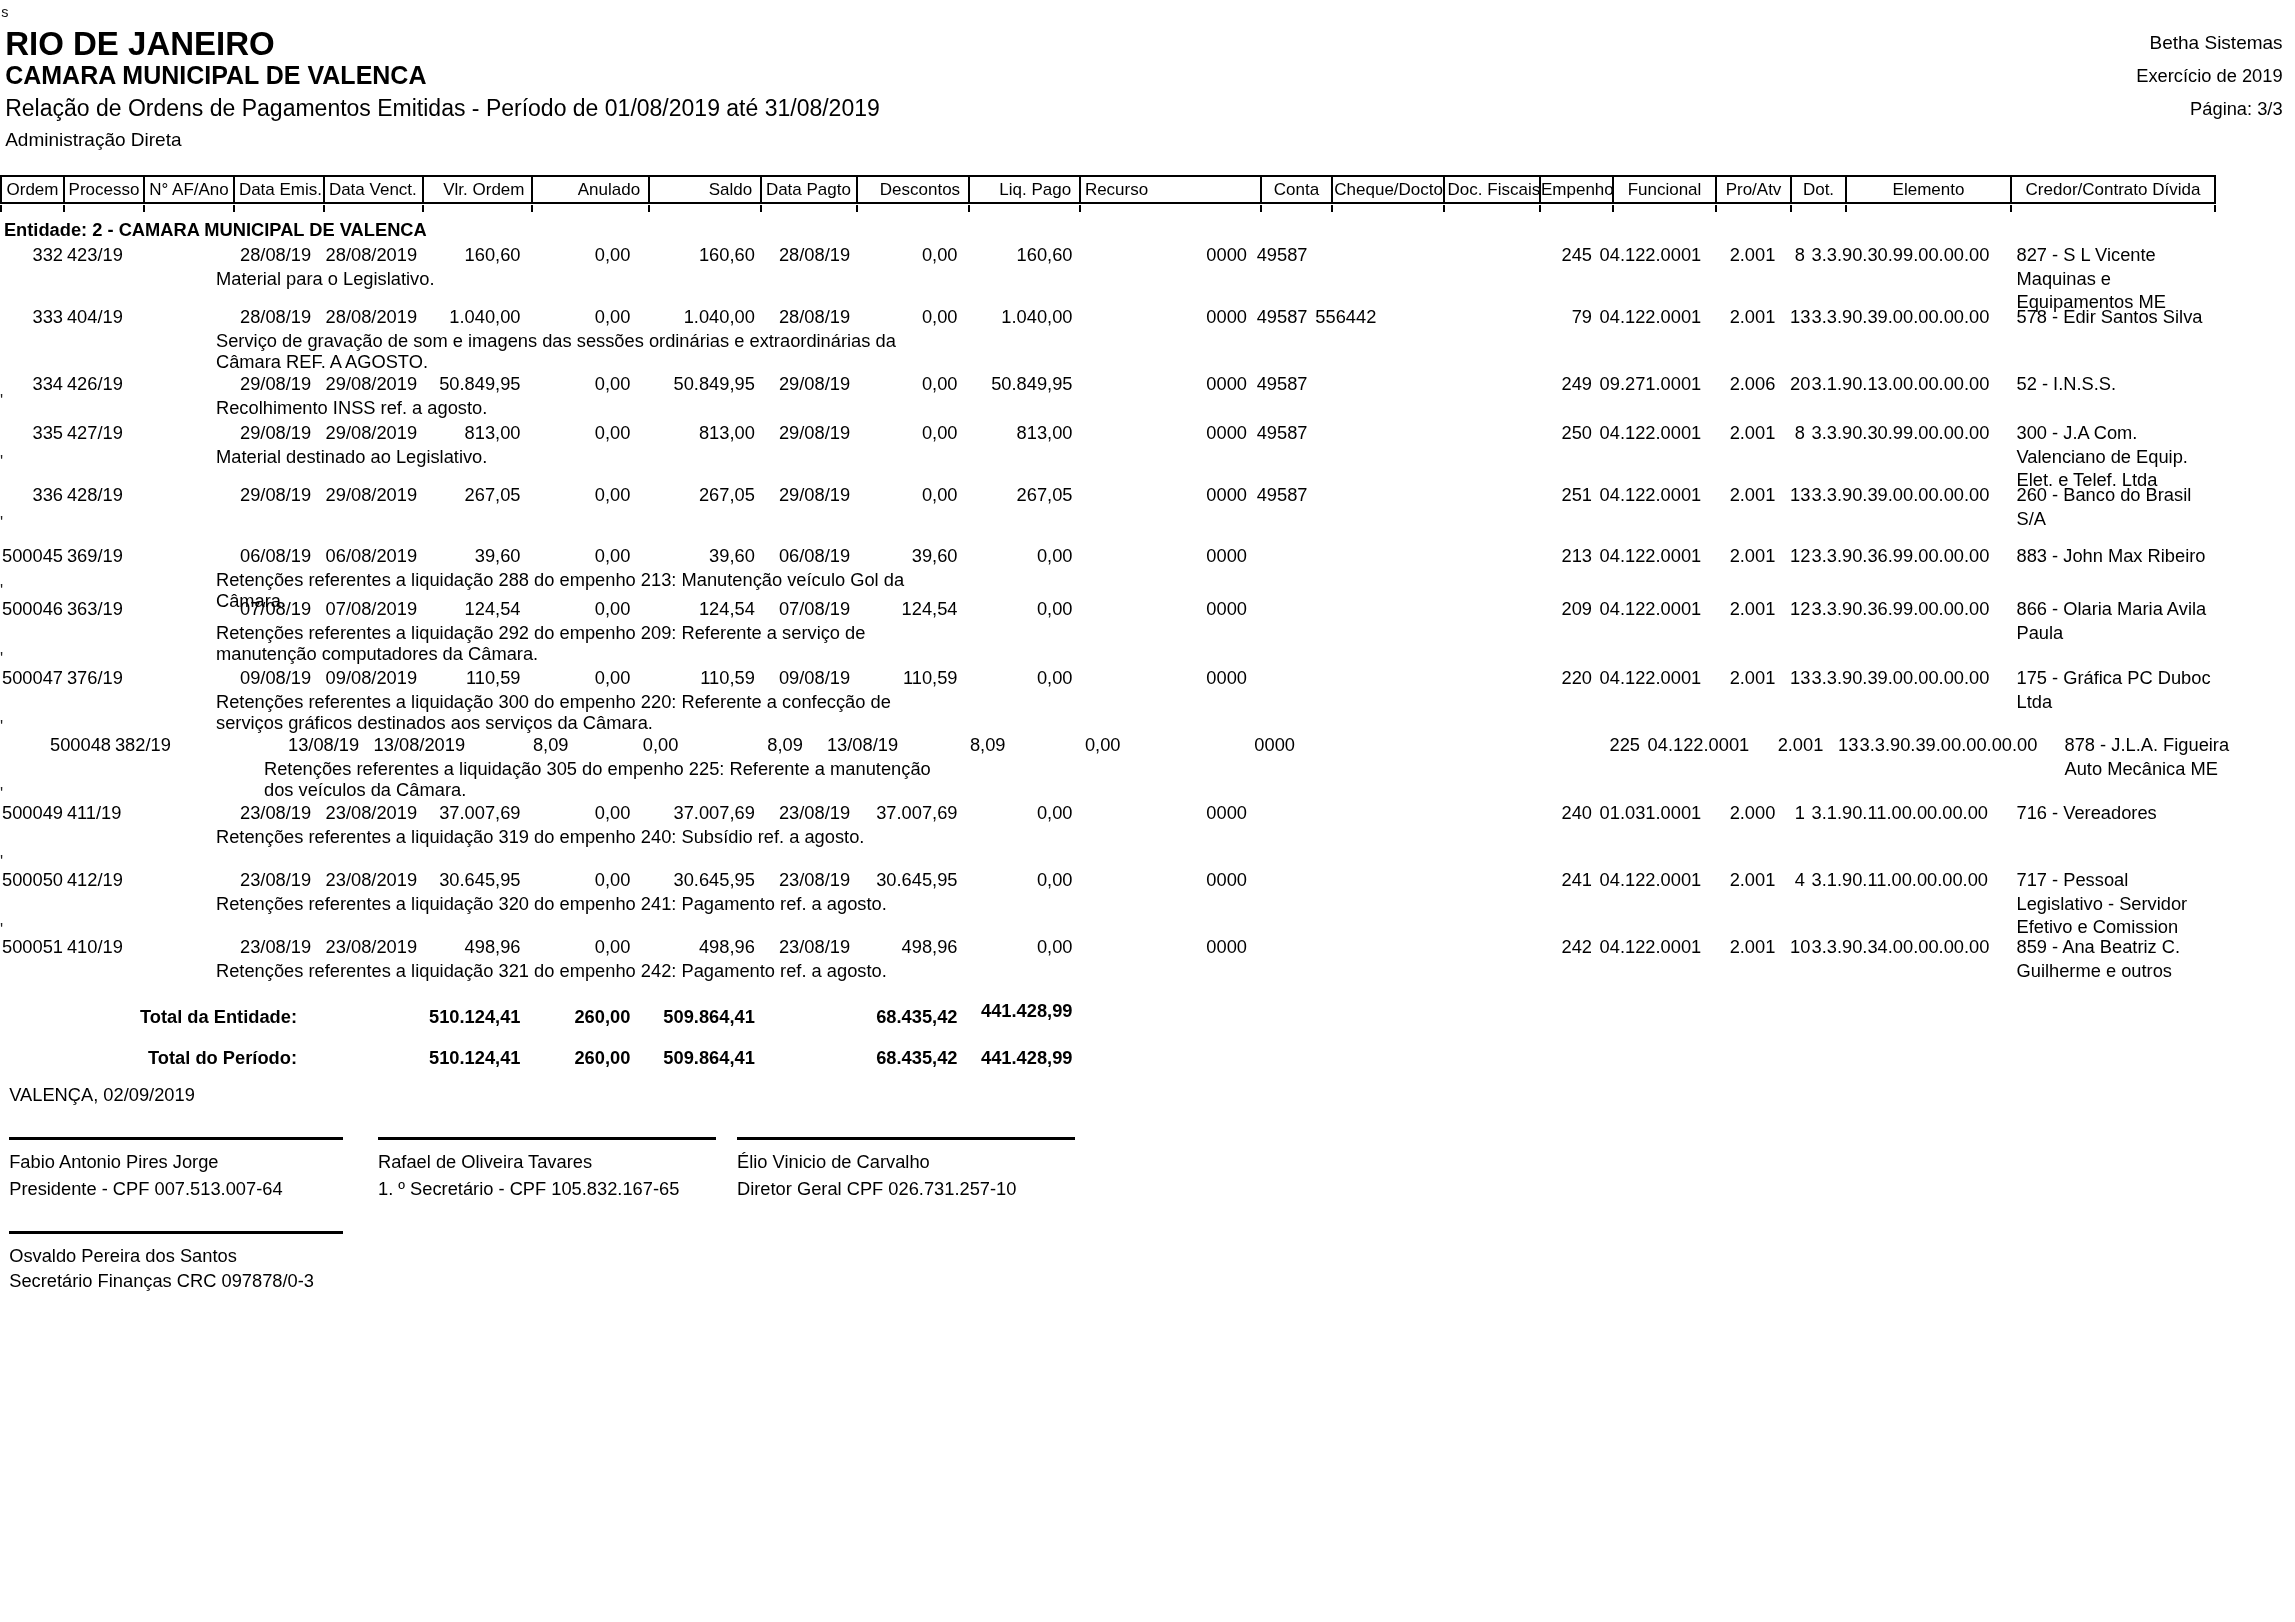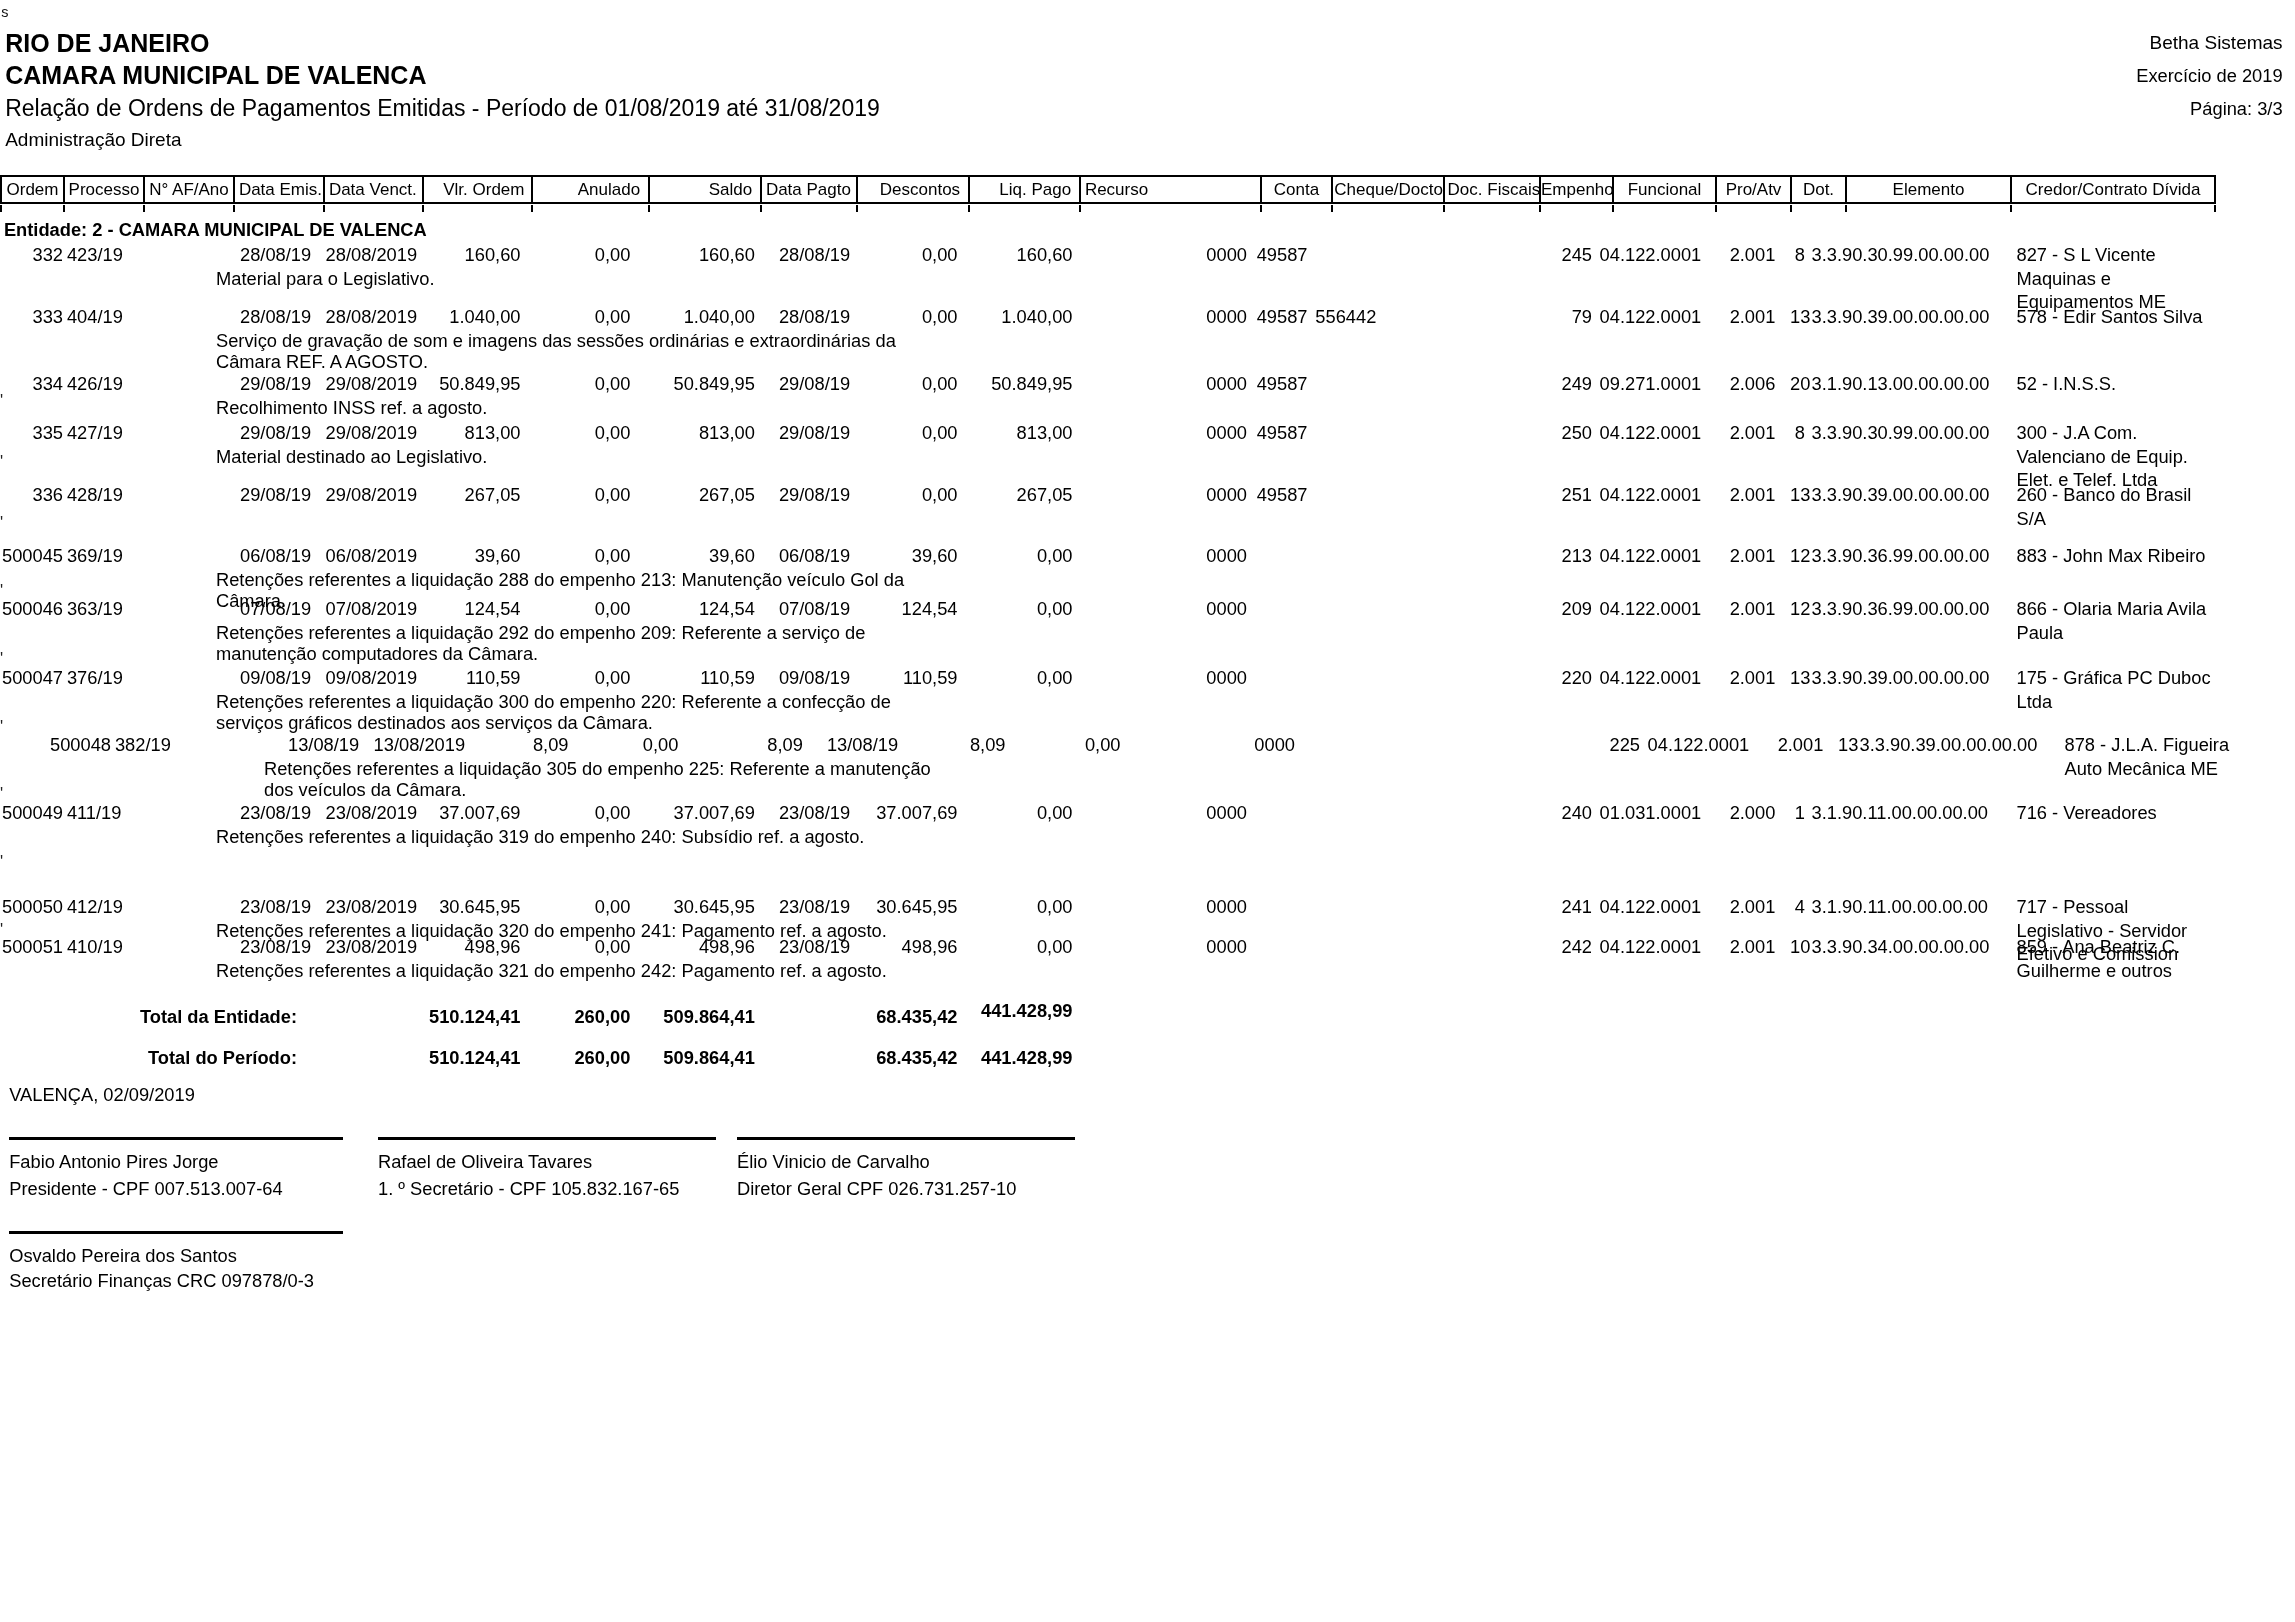--- a/index.html
+++ b/index.html
@@ -4,21 +4,21 @@
 <style>
   html,body { margin:0; padding:0; background:#e8e8e8; }
   .page {
     position:relative; width:2295px; height:1622px; background:#ffffff;
     color:#000; font-family:"Liberation Sans","DejaVu Sans",sans-serif;
     font-size:18.3px; overflow:hidden;
   }
   .abs { position:absolute; }
 
   
-  .title1 { left:5.2px; top:29px;  font-size:25px; font-weight:bold; line-height:29px; }
+  .title1 { left:5.2px; top:29px;  font-size:33px; font-weight:bold; line-height:29px; }
   .title2 { left:5.2px; top:61px;  font-size:25px; font-weight:bold; line-height:29px; }
   .sub1   { left:5.2px; top:97px; font-size:23px; line-height:23.6px; }
   .sub2   { left:5.2px; top:128px; font-size:19px; line-height:23.6px; }
   .hdr-right { right:12.4px; top:31px; text-align:right; }
   .hdr-right .v  { font-size:19px; line-height:23.6px; }
   .hdr-right .e  { font-size:18.3px; line-height:23.6px; margin-top:9.8px; }
   .hdr-right .p  { font-size:18.3px; line-height:23.6px; margin-top:9.2px; }
 
   
   .grid21 {
@@ -396,21 +396,21 @@
       <div class="c co18 a-c">2.000</div>
       <div class="c dotelem">
         <span class="dotv">1</span>
         <span class="elemv">3.1.90.11.00.00.00.00</span>
       </div>
       <div class="c credor">716 - Vereadores</div>
       <div class="desc">
         <span class="desc-inner">Retenções referentes a liquidação 319 do empenho 240: Subsídio ref. a agosto.</span>
       </div>
     </div>
-      <div class="row grid21" style="top: 868px; margin-top: 27px;">
+      <div class="row grid21" style="top: 868px;">
       <div class="c co1 a-r">500050</div>
       <div class="c co2 pl6">412/19</div>
       <div class="c co4 a-r pr18">23/08/19</div>
       <div class="c co5 pl4">23/08/2019</div>
       <div class="c co6 a-r pr16">30.645,95</div>
       <div class="c co7 a-r pr27">0,00</div>
       <div class="c co8 a-r pr8">30.645,95</div>
       <div class="c co9 a-r pr9">23/08/19</div>
       <div class="c co10 a-r pr16">30.645,95</div>
       <div class="c co11 a-r pr10">0,00</div>

